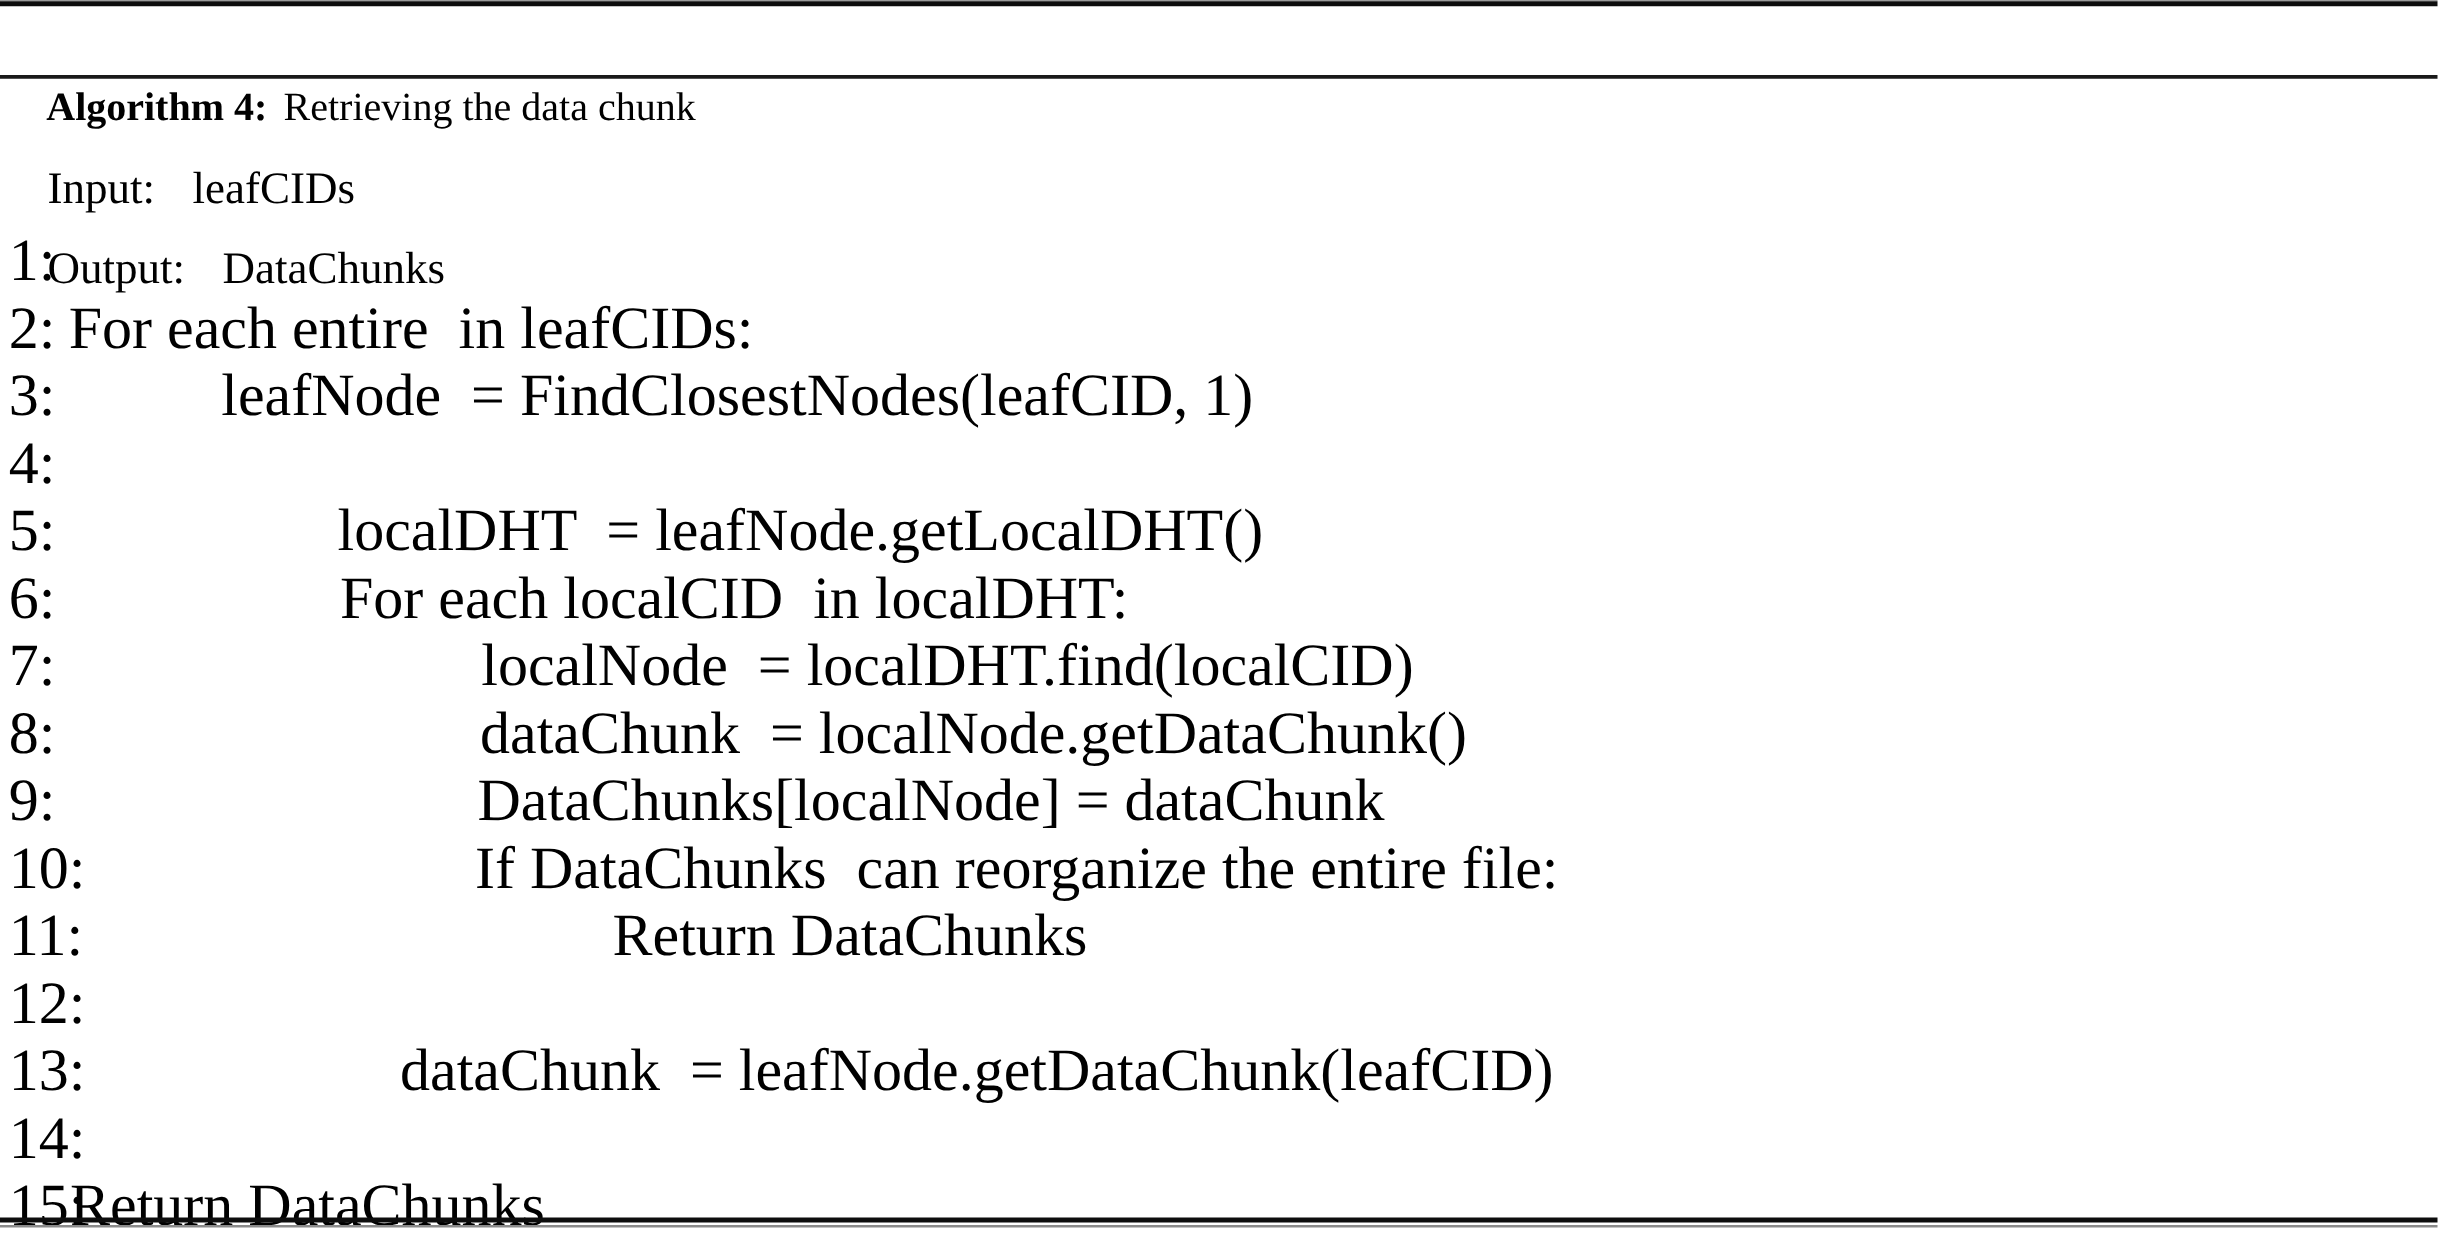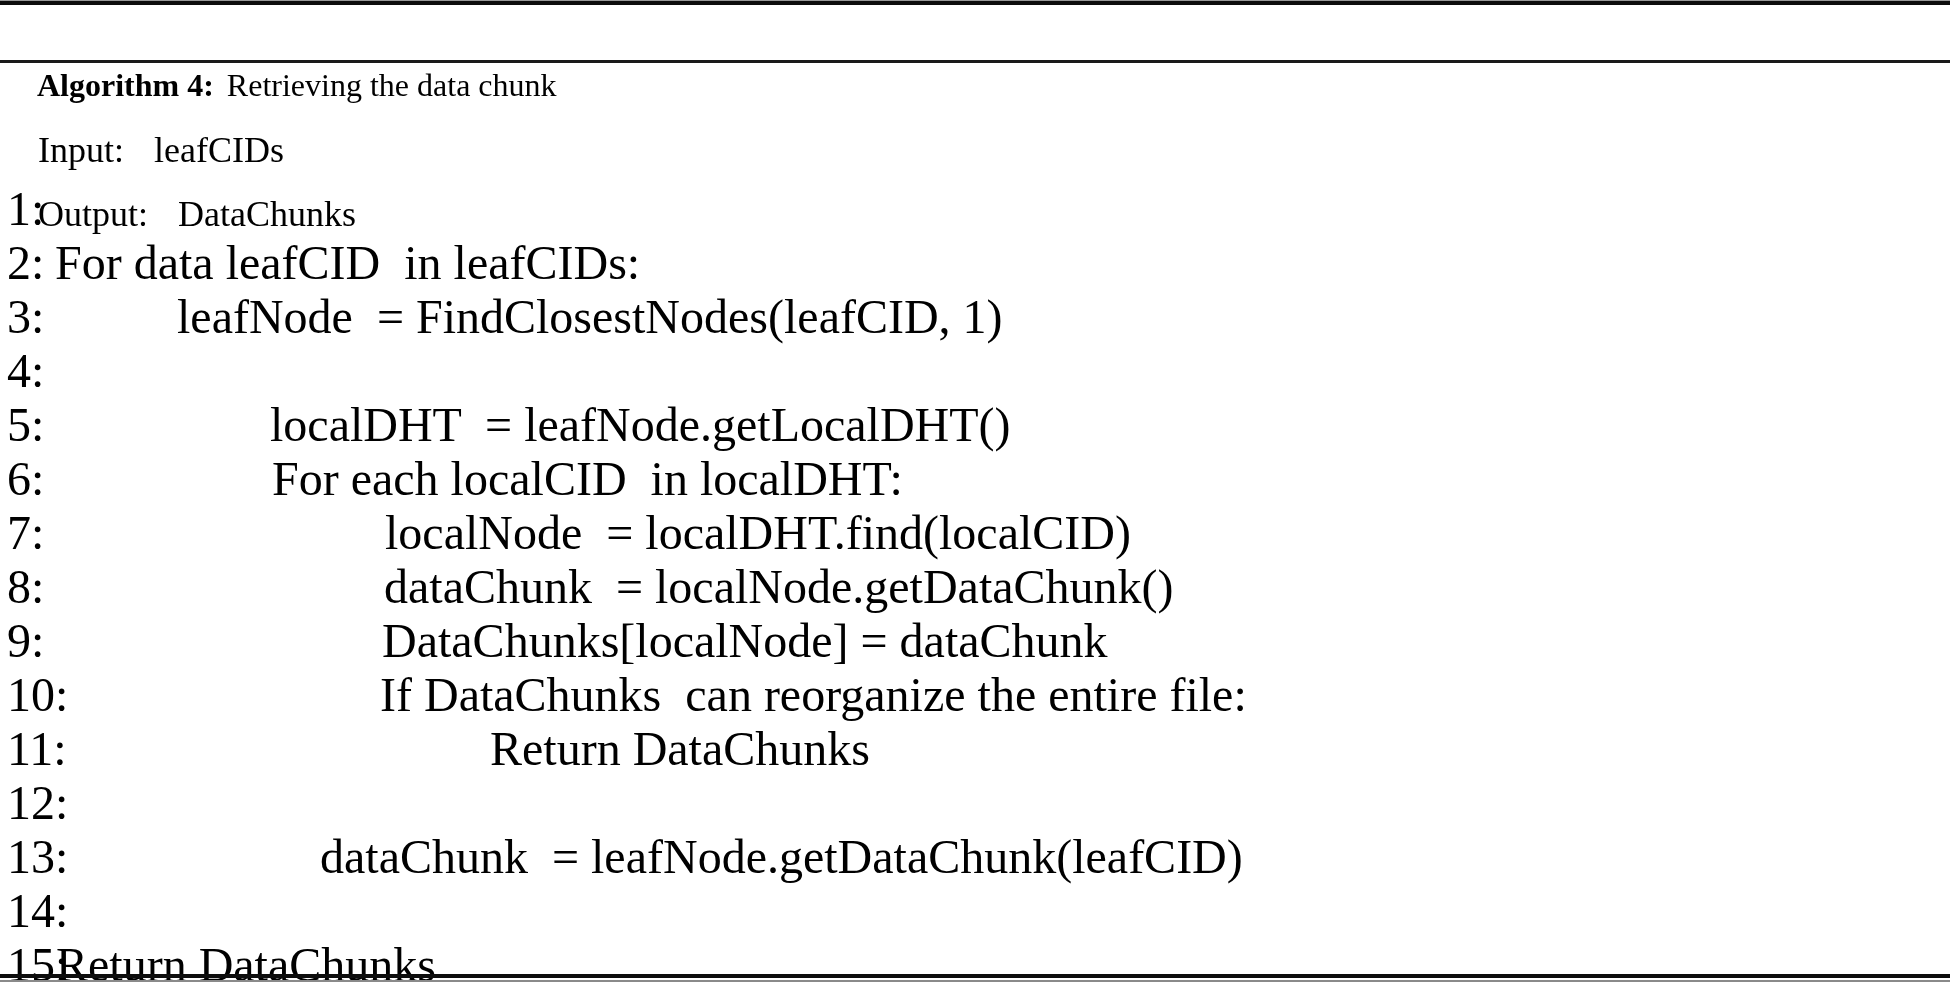--- a/index.html
+++ b/index.html
@@ -96,21 +96,21 @@
   <div class="io-row io-output">
     <span>Output:</span><span class="io-value">DataChunks</span>
   </div>
 
   <div class="lines">
     <div class="code-line" style="--ind:55px">
       <span class="num">1:</span>
     </div>
     <div class="code-line" style="--ind:55px">
       <span class="num">2:</span>
-        <span class="txt">For data leafCID  in leafCIDs:</span>
+        <span class="txt">For each entire  in leafCIDs:</span>
     </div>
     <div class="code-line" style="--ind:177px">
       <span class="num">3:</span>
         <span class="txt">leafNode  = FindClosestNodes(leafCID, 1)</span>
     </div>
     <div class="code-line" style="--ind:178px">
       <span class="num">4:</span>
     </div>
     <div class="code-line" style="--ind:270px">
       <span class="num">5:</span>

